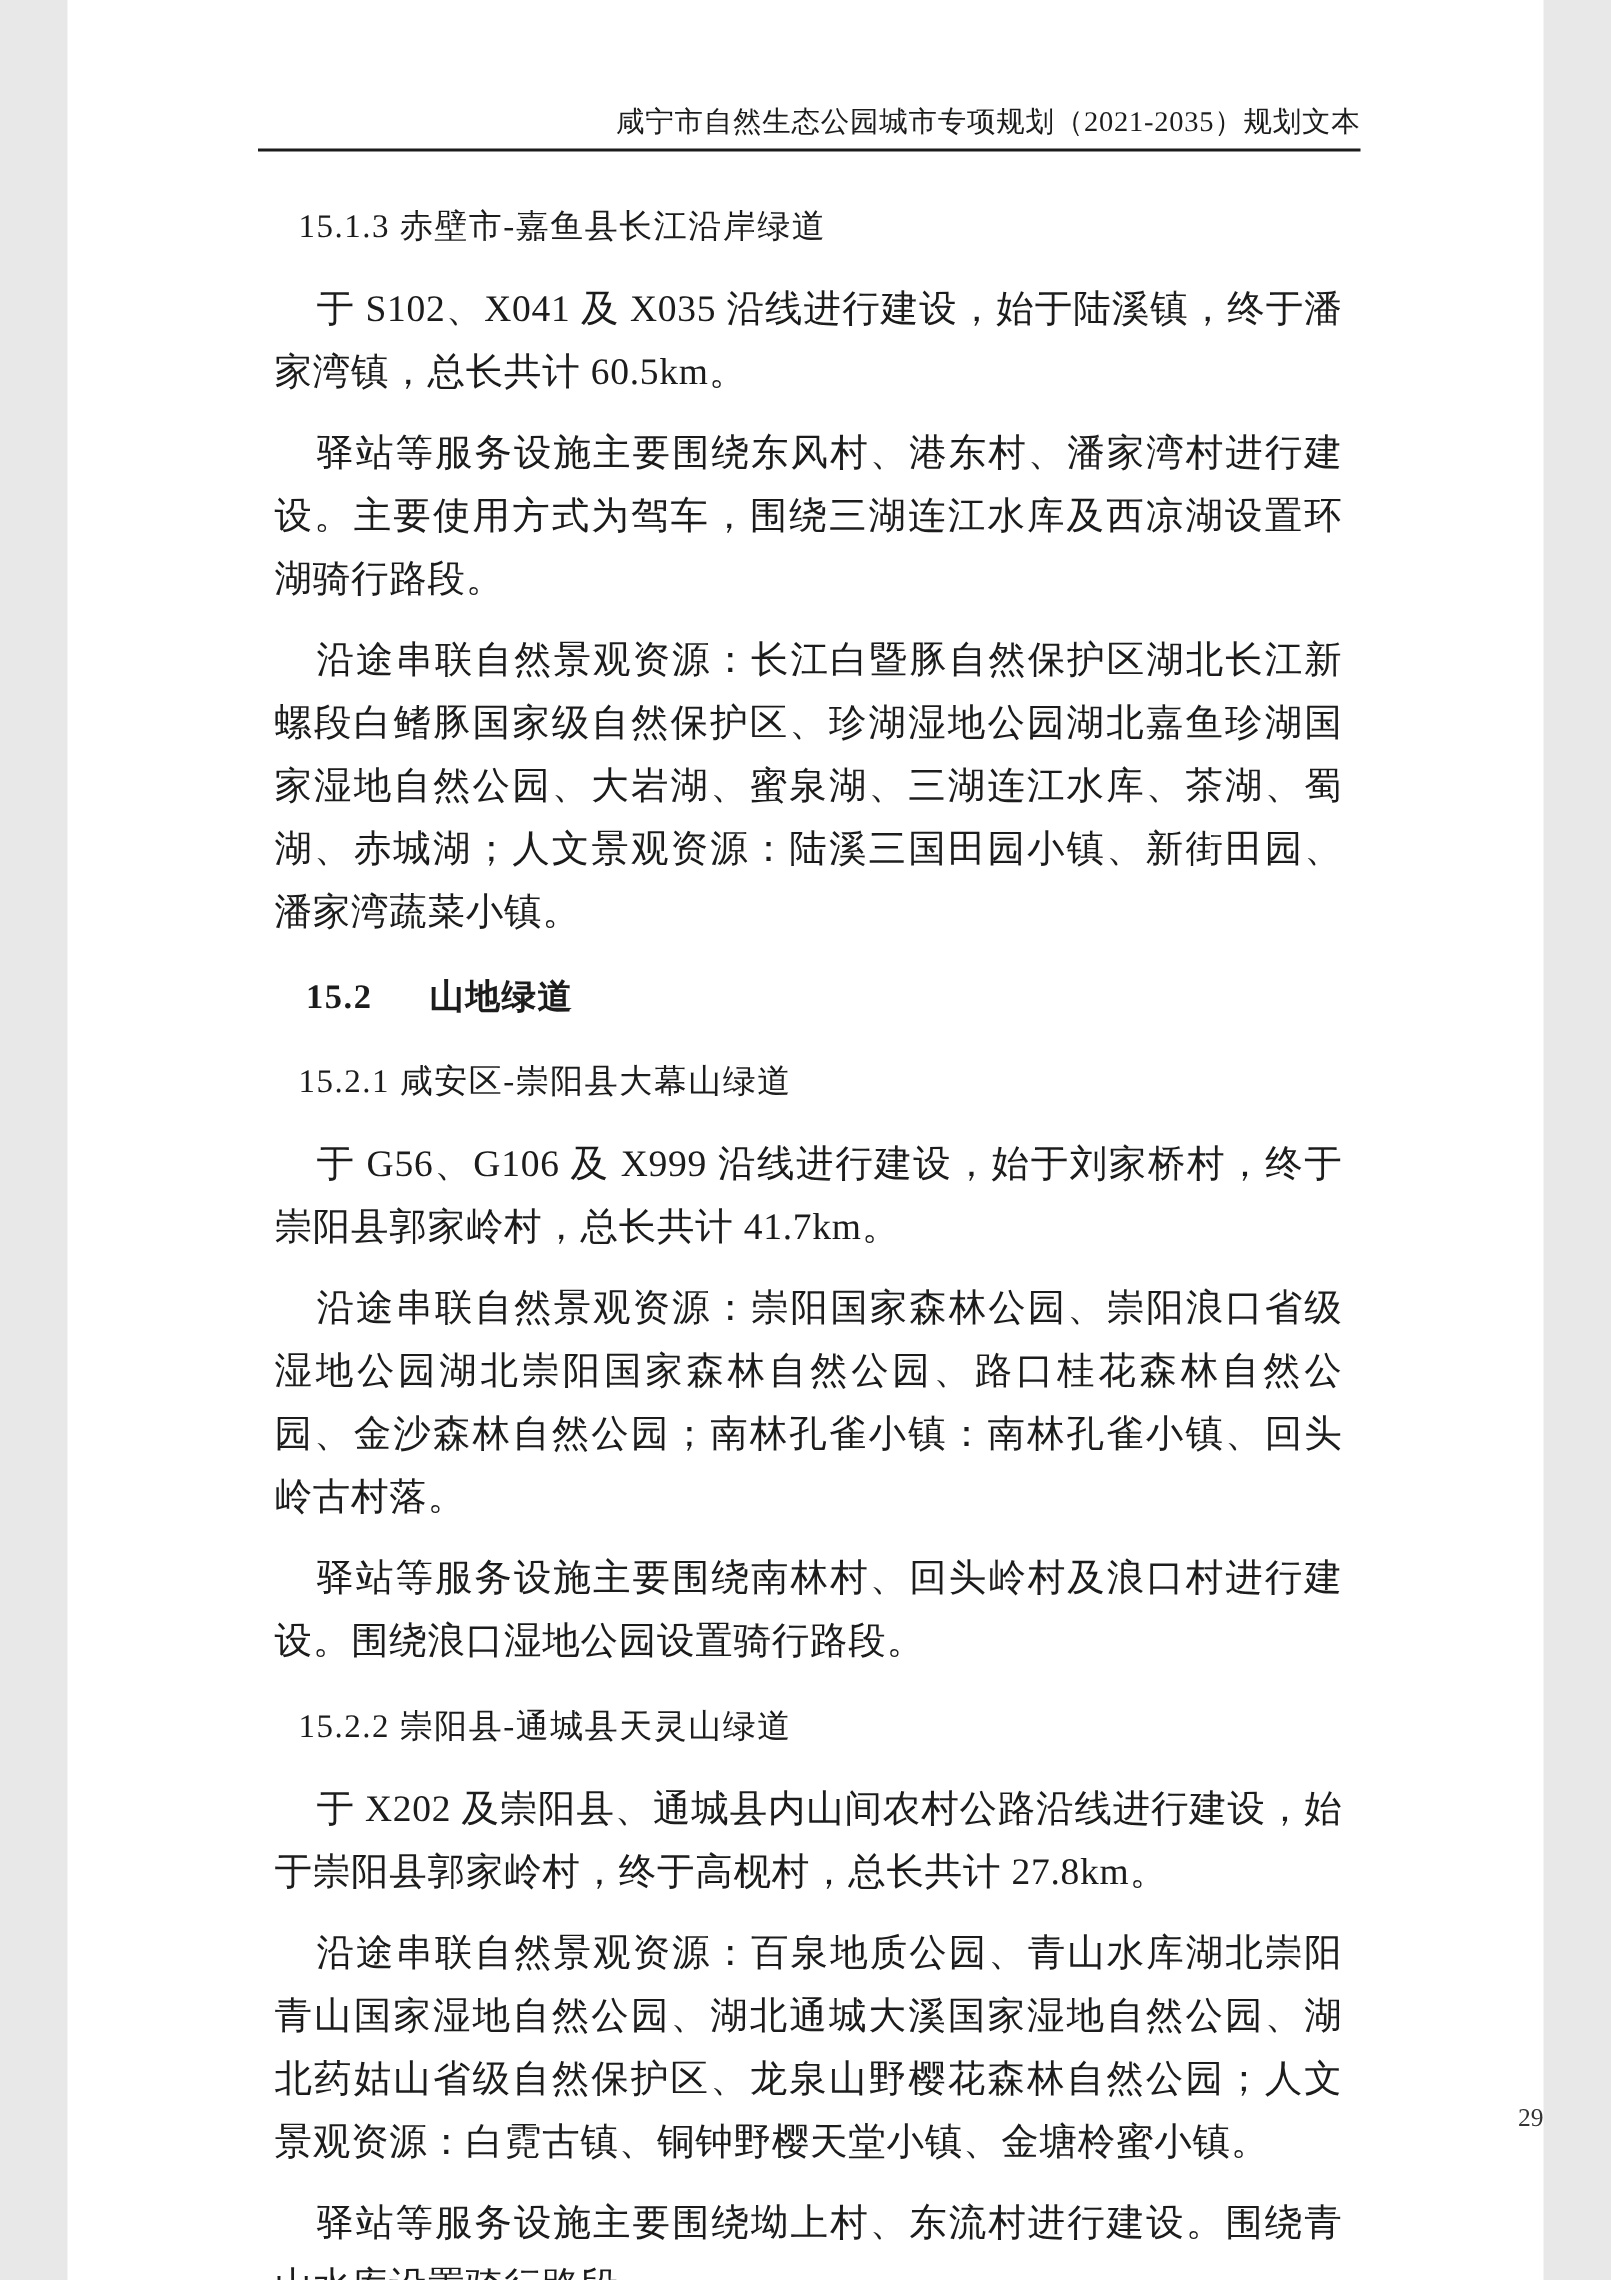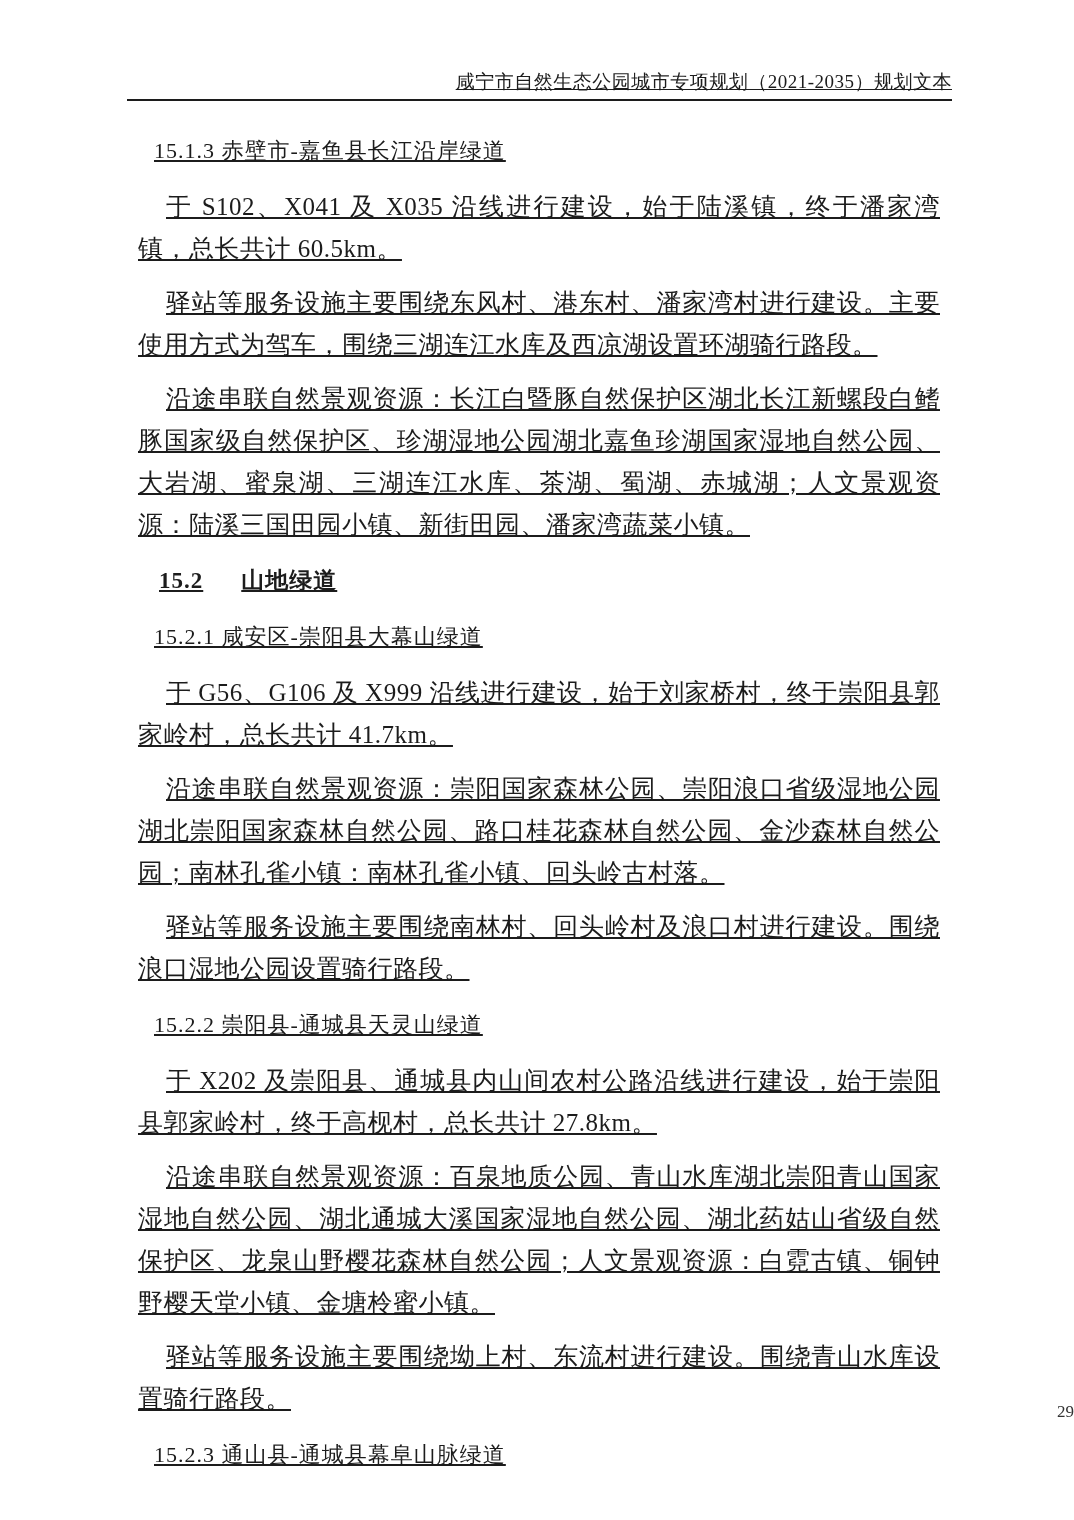--- a/index.html
+++ b/index.html
@@ -2,28 +2,27 @@
 <html lang="zh"><head>
 <meta charset="utf-8">
 <style>
   html, body {
     margin: 0;
     padding: 0;
     background: #e8e8e8;
   }
   .page {
     position: relative;
-    width: 1074px;
+    width: 984px;
     height: 1520px;
     margin: 0 auto;
     background: #ffffff;
     color: #1c1c1c;
     font-family: "Liberation Serif", "DejaVu Serif", serif;
     overflow: hidden;
-    text-decoration: underline;
   }
   .header {
     margin: 0 122px 0 127px;
     padding-top: 70px;
     padding-bottom: 5px;
     text-align: right;
     font-size: 19px;
     line-height: 24px;
     border-bottom: 2px solid #1c1c1c;
     letter-spacing: 0.5px;

